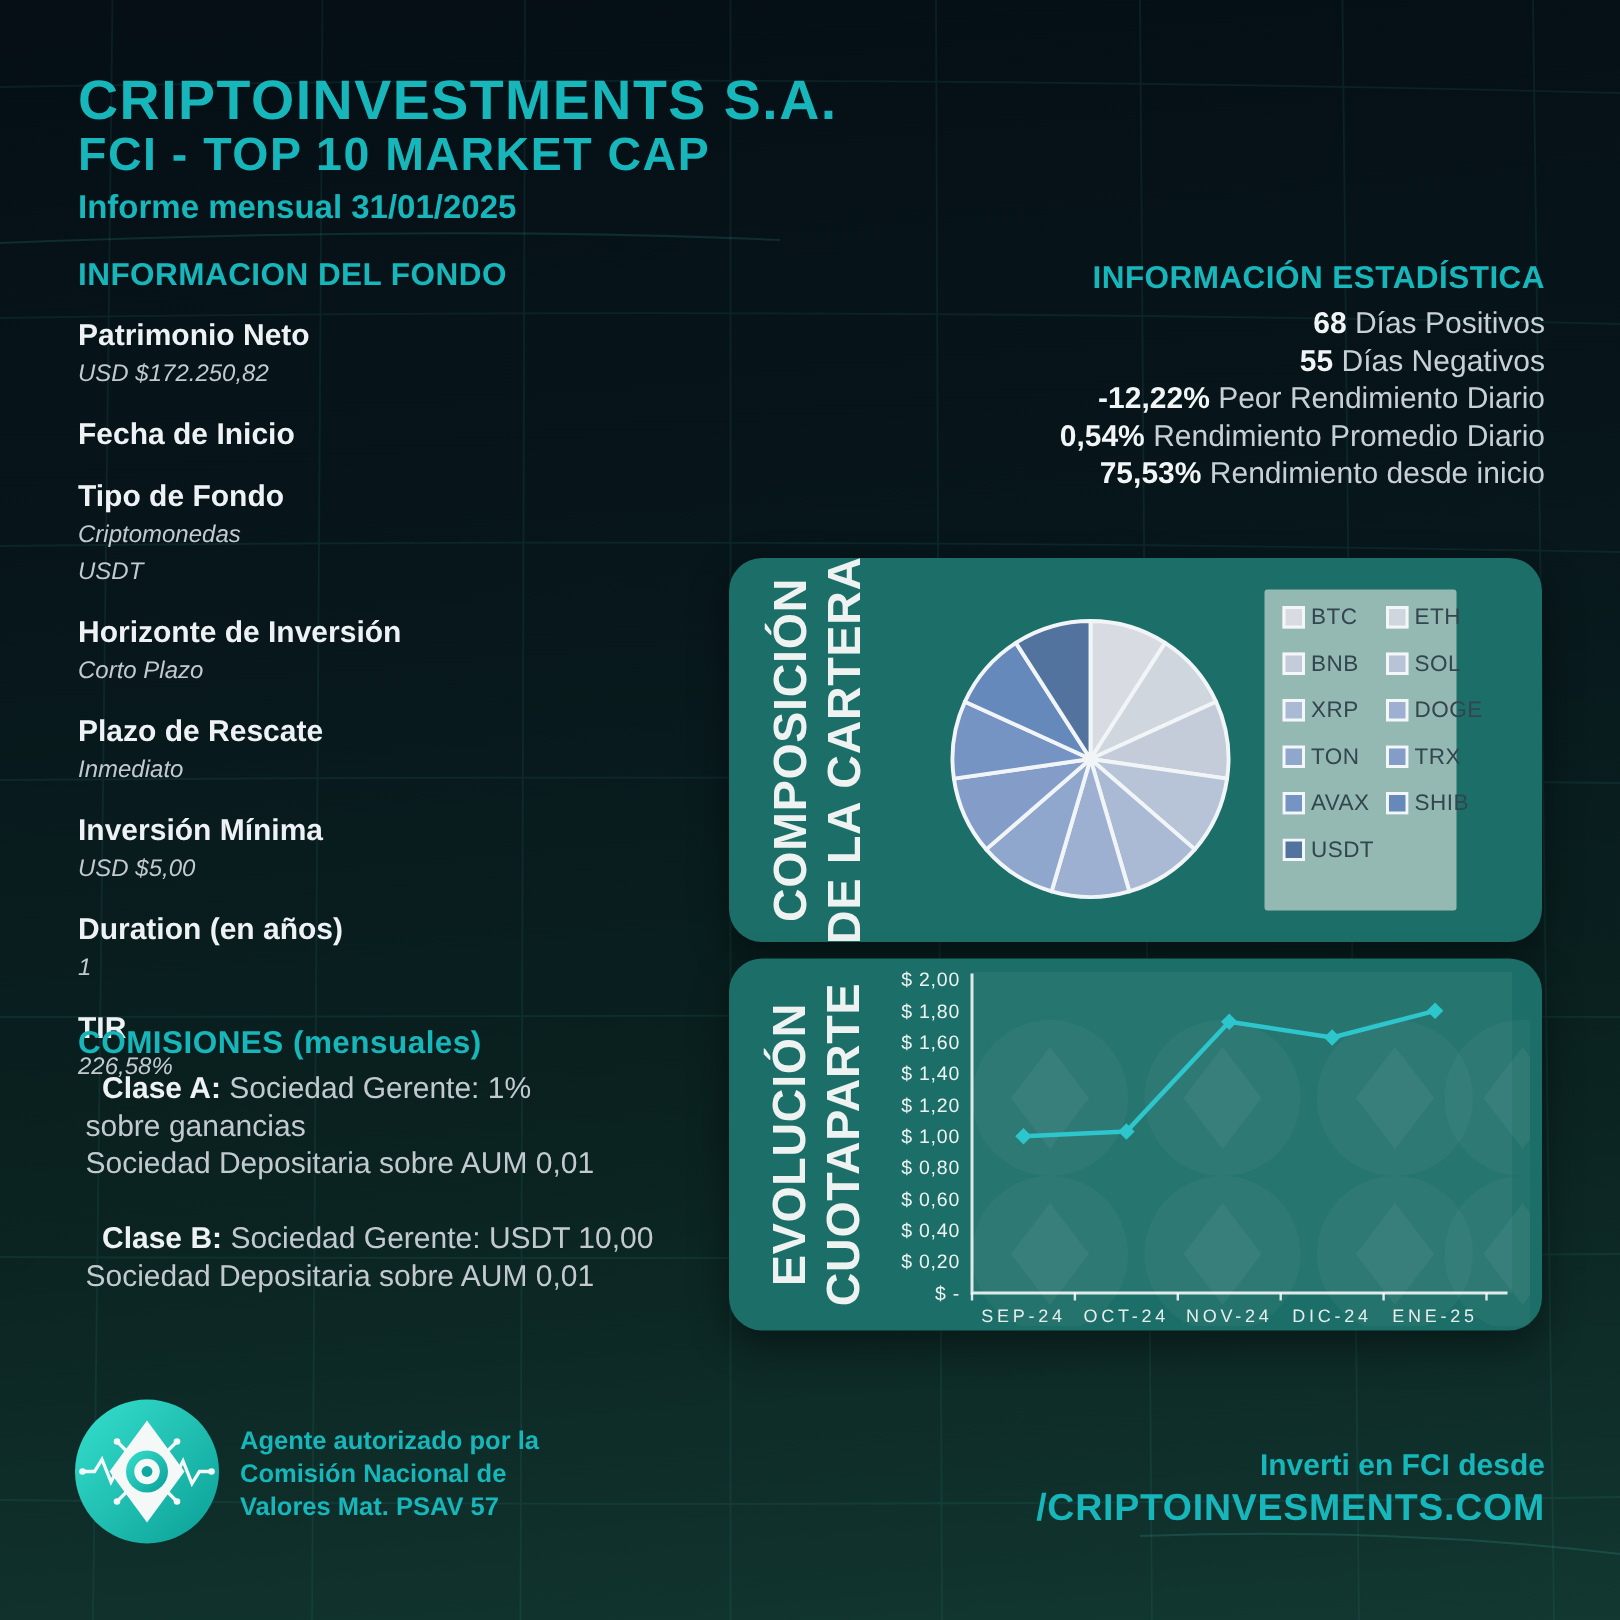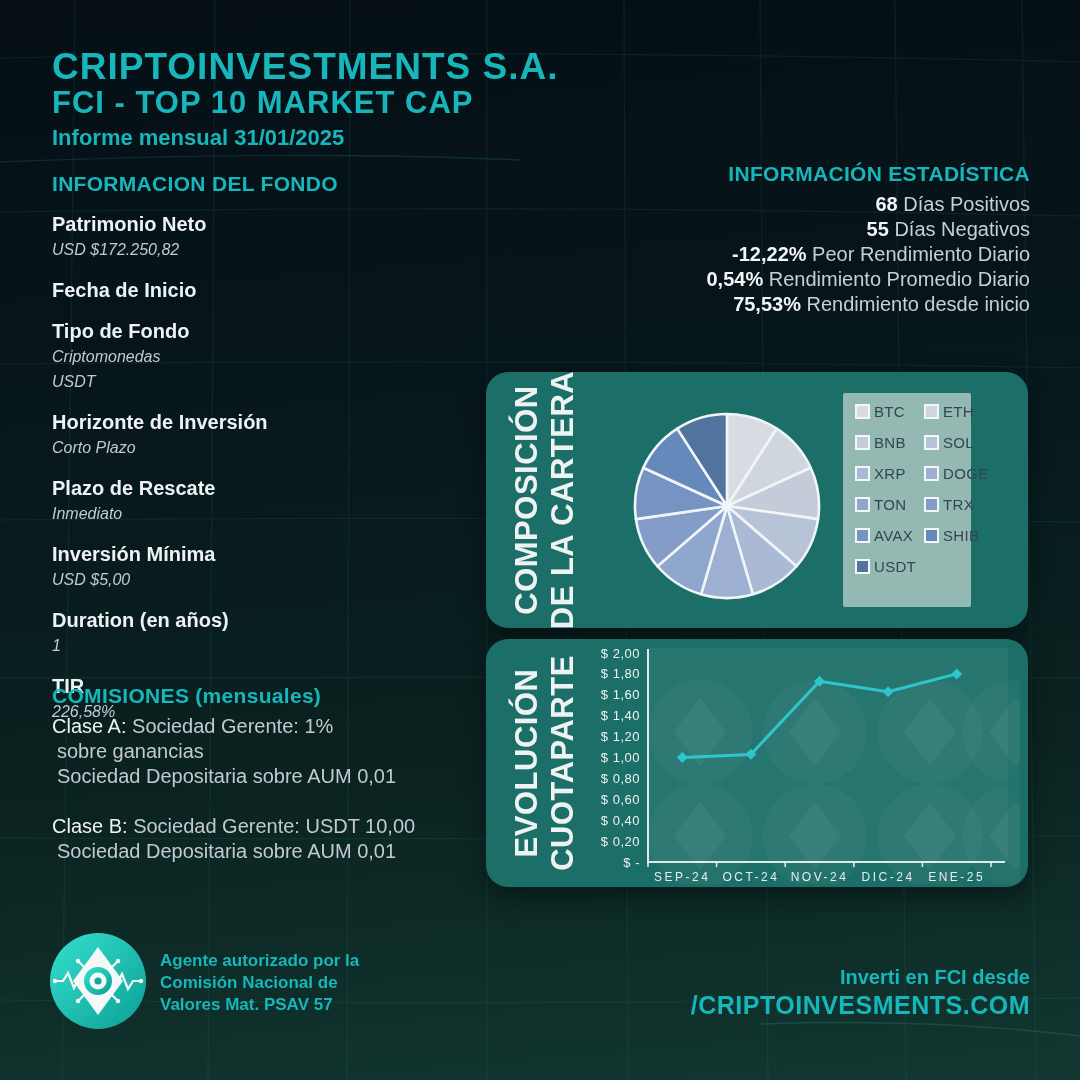--- a/index.html
+++ b/index.html
@@ -16,25 +16,25 @@
   .brand-header h2{margin:2px 0 0 0;font-size:31px;font-weight:bold;letter-spacing:1px;color:var(--accent,#16b6ba);}
   .brand-header h3{margin:9px 0 0 0;font-size:22px;font-weight:bold;color:var(--accent,#16b6ba);}
   
   .fund-info{position:absolute;left:52px;top:172px;width:420px;}
   .section-title{margin:0 0 6px 0;font-size:21px;font-weight:bold;color:var(--accent,#16b6ba);letter-spacing:.3px;}
   .info-label{font-size:20px;font-weight:bold;color:#eef2f4;line-height:25px;margin-top:16px;}
   .info-value{font-size:16px;color:#c2cad0;line-height:25px;font-style:italic;}
   
   .commissions{position:absolute;left:52px;top:684px;width:440px;}
   .comm-line{font-size:20px;color:#c2cad0;line-height:25px;}
-  .comm-line .lead{font-weight:normal;color:#eef2f4;}
+  .comm-line .lead{font-weight:bold;color:#eef2f4;margin-left:16px;}
   .comm-gap{height:25px;}
   .comm-indent{padding-left:5px;}
   
-  .stats{position:absolute;right:50px;top:162px;width:520px;text-align:right;}
+  .stats{position:absolute;right:50px;top:174px;width:520px;text-align:right;}
   .stat-line{font-size:20px;color:#c9d0d5;line-height:25px;}
   .stat-line .stat-value{font-weight:bold;color:#f2f5f6;}
   
   .card{position:absolute;left:486px;width:542px;background:var(--card,#1c6f68);border-radius:22px;
         box-shadow:0 10px 26px rgba(0,0,0,.4);}
   .card-composition{top:372px;height:256px;}
   .card-evolution{top:639px;height:248px;}
   .vtitle{position:absolute;left:0;top:0;width:118px;height:100%;display:flex;align-items:center;justify-content:center;}
   .vtitle-inner{transform:rotate(-90deg);white-space:nowrap;text-align:center;
     font-size:31px;font-weight:bold;color:#eef3f2;line-height:36px;letter-spacing:.5px;}

